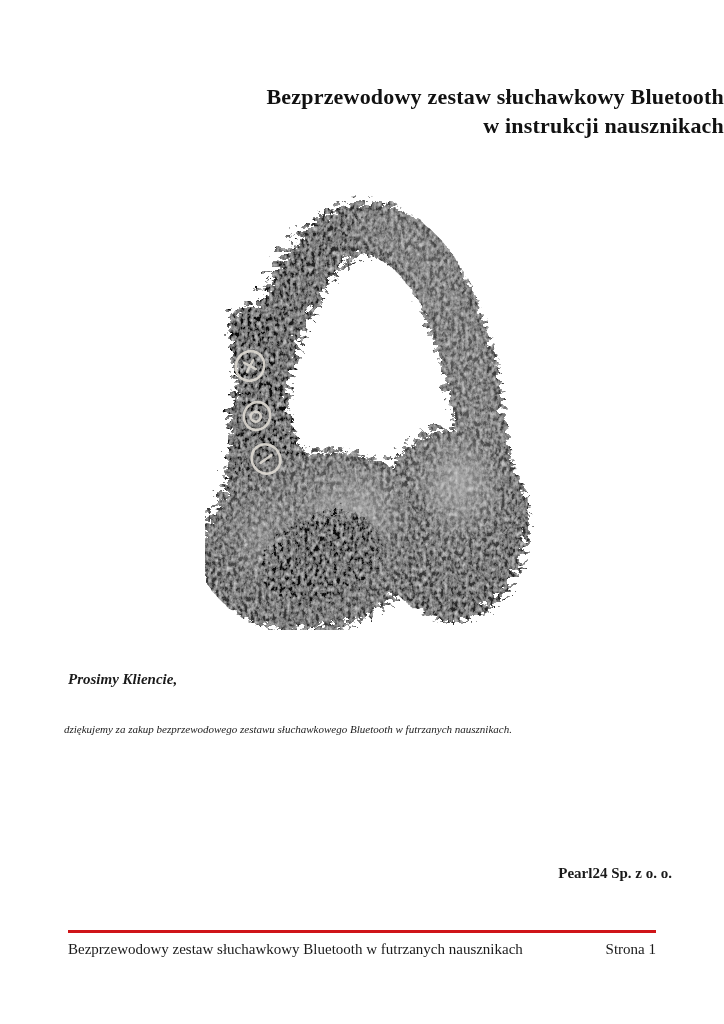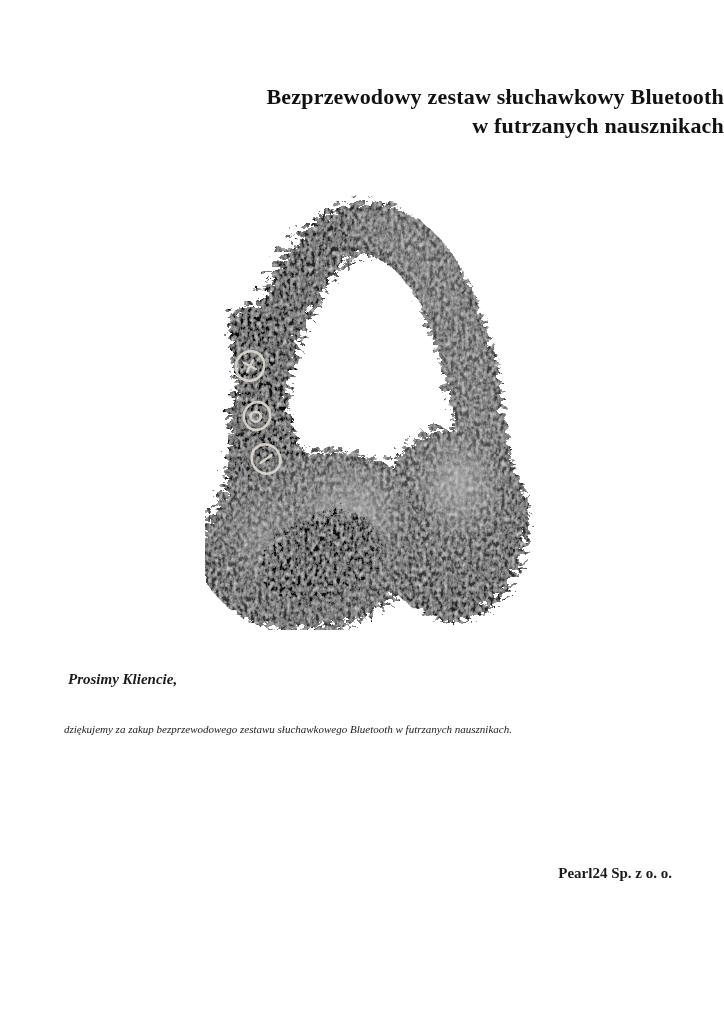--- a/index.html
+++ b/index.html
@@ -91,21 +91,21 @@
     font-size: 15px;
     line-height: 20px;
     color: #1a1a1a;
   }
 </style>
 </head>
 <body>
 
 <div class="page">
 
-  <h1 class="doc-title"><span>Bezprzewodowy zestaw słuchawkowy Bluetooth</span><br><span>w futrzanych nausznikach</span></h1>
+  <h1 class="doc-title"><span>Bezprzewodowy zestaw słuchawkowy Bluetooth</span><br><span>w instrukcji nausznikach</span></h1>
 
   <figure class="product-figure">
     <svg width="330" height="438" viewBox="0 0 330 438" xmlns="http://www.w3.org/2000/svg" aria-hidden="true">
       <defs>
         <linearGradient id="bandGrad" x1="0%" y1="0%" x2="100%" y2="0%">
           <stop offset="0%" stop-color="#0e0e0e" style="stop-color: rgb(20, 20, 20);"></stop>
           <stop offset="42%" stop-color="#2c2c2c"></stop>
           <stop offset="68%" stop-color="#4a4a4a" style="stop-color: rgb(74, 74, 74);"></stop>
           <stop offset="100%" stop-color="#3c3c3c"></stop>
         </linearGradient>
@@ -174,14 +174,21 @@
   </figure>
 
   <p class="greeting">Prosimy Kliencie,</p>
 
   <div class="body-copy">
     <p>dziękujemy za zakup bezprzewodowego zestawu słuchawkowego Bluetooth w futrzanych nausznikach.</p>
   </div>
 
   <p class="signature">Pearl24 Sp. z o. o.</p>
 
+  <footer class="page-footer">
+    <div class="footer-rule" style="background-color: rgb(207, 20, 24);"></div>
+    <div class="footer-row">
+      <span>Bezprzewodowy zestaw słuchawkowy Bluetooth w futrzanych nausznikach</span>
+      <span>Strona 1</span>
+    </div>
+  </footer>
 
 </div>
 
 </body></html>

